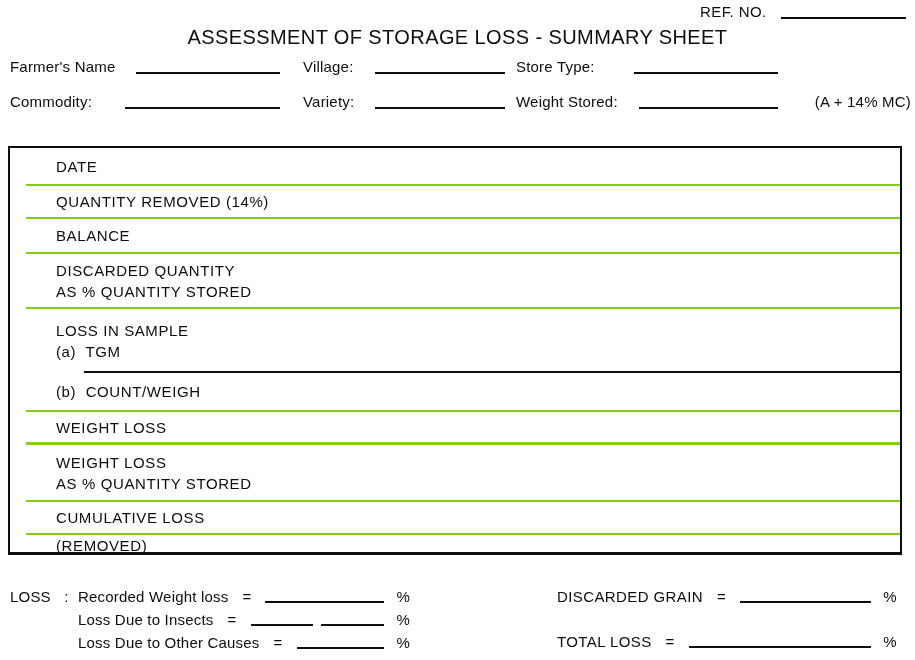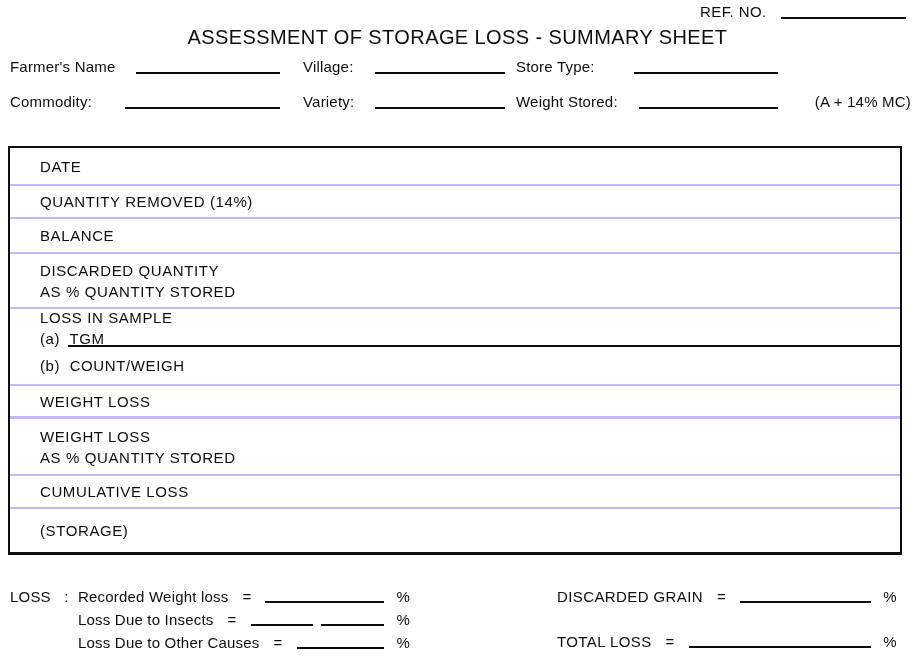--- a/index.html
+++ b/index.html
@@ -45,24 +45,25 @@
   .field .suffix { margin-left: 16px; }
 
   
   .grid-table {
     position: absolute; left: 8px; top: 146px;
     width: 894px; height: 409px;
     border: 2px solid #0d0d0d;
     border-bottom-width: 3px;
     display: flex; flex-direction: column;
     background: #fff;
+    padding-left: 16px;
   }
   .trow {
     position: relative;
-    border-top: 2px solid #c4b5fd;
+    border-top: 2px solid #84cc16;
     padding-left: 30px;
     display: flex; flex-direction: column; justify-content: center;
     font-size: 15px; letter-spacing: 0.6px;
     flex: 0 0 auto;
   }
   .trow:first-child { border-top: none; }
   .trow .tlabel { white-space: pre-wrap; line-height: 21px; }
   .trow.no-border { border-top: none; }
   .trow .partial-line {
     position: absolute; top: -2px; left: 58px; right: 0;
@@ -138,40 +139,40 @@
     <div class="trow" style="height:33px;">
       <span class="tlabel">QUANTITY REMOVED (14%)</span>
     </div>
     <div class="trow" style="height:35px;">
       <span class="tlabel">BALANCE</span>
     </div>
     <div class="trow" style="height:55px;">
       <span class="tlabel">DISCARDED QUANTITY</span>
       <span class="tlabel">AS % QUANTITY STORED</span>
     </div>
-    <div class="trow" style="height:40px;">
+    <div class="trow" style="height:66px;">
       <span class="tlabel">LOSS IN SAMPLE</span>
       <span class="tlabel">(a)  TGM</span>
     </div>
     <div class="trow no-border" style="height:37px;">
       <i class="partial-line"></i>
       <span class="tlabel">(b)  COUNT/WEIGH</span>
     </div>
     <div class="trow" style="height:32px;">
       <span class="tlabel">WEIGHT LOSS</span>
     </div>
     <div class="trow thick-top" style="height:58px;">
       <span class="tlabel">WEIGHT LOSS</span>
       <span class="tlabel">AS % QUANTITY STORED</span>
     </div>
     <div class="trow" style="height:33px;">
       <span class="tlabel">CUMULATIVE LOSS</span>
     </div>
     <div class="trow" style="flex:1 1 auto;">
-      <span class="tlabel">(STORAGE)</span>
+      <span class="tlabel">(REMOVED)</span>
     </div>
   </div>
 
   <div class="loss-left">
     <div class="loss-line">
       <span class="loss-head">LOSS</span>
       <span class="loss-colon">:</span>
       <span>Recorded Weight loss</span>
       <span class="eq">=</span>
       <span class="blank"></span>

